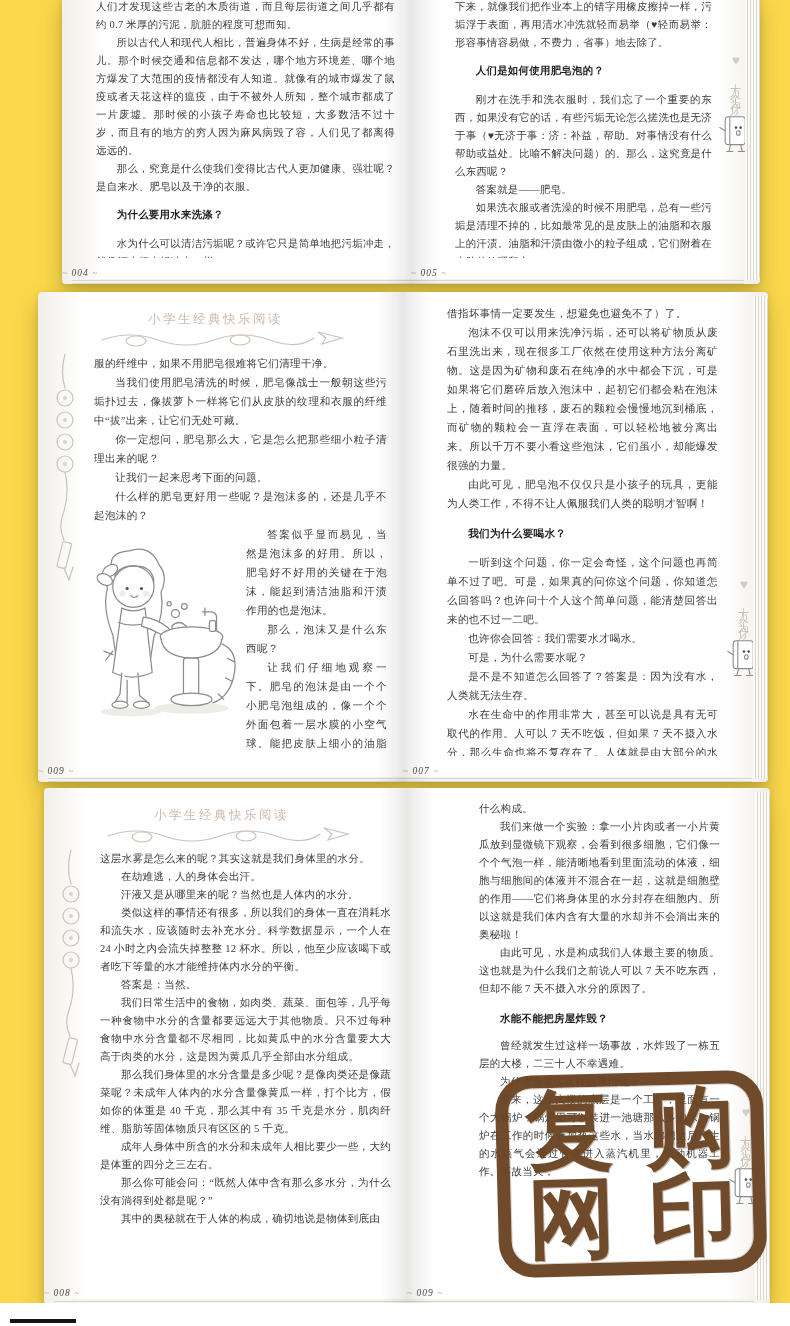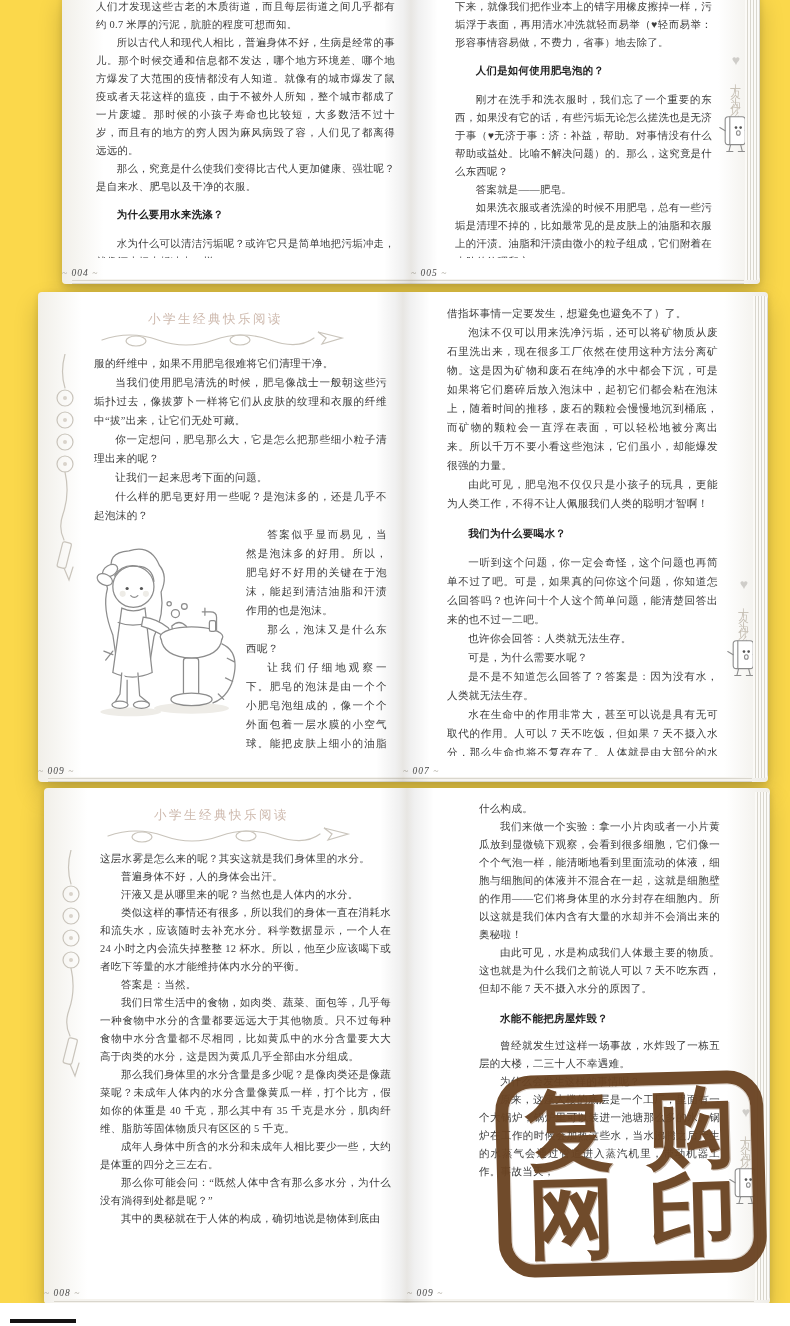--- a/index.html
+++ b/index.html
@@ -237,21 +237,21 @@
         </div>
       <div class="page-num">009</div>
     </div>
     <div class="page page-right">
       <div class="page-body">
           <p class="block para cont">借指坏事情一定要发生，想避免也避免不了）了。</p>
           <p class="block para">泡沫不仅可以用来洗净污垢，还可以将矿物质从废石里洗出来，现在很多工厂依然在使用这种方法分离矿物。这是因为矿物和废石在纯净的水中都会下沉，可是如果将它们磨碎后放入泡沫中，起初它们都会粘在泡沫上，随着时间的推移，废石的颗粒会慢慢地沉到桶底，而矿物的颗粒会一直浮在表面，可以轻松地被分离出来。所以千万不要小看这些泡沫，它们虽小，却能爆发很强的力量。</p>
           <p class="block para">由此可见，肥皂泡不仅仅只是小孩子的玩具，更能为人类工作，不得不让人佩服我们人类的聪明才智啊！</p>
           <p class="block heading">我们为什么要喝水？</p>
           <p class="block para">一听到这个问题，你一定会奇怪，这个问题也再简单不过了吧。可是，如果真的问你这个问题，你知道怎么回答吗？也许问十个人这个简单问题，能清楚回答出来的也不过一二吧。</p>
-          <p class="block para">也许你会回答：人类就无法生存。</p>
+          <p class="block para">也许你会回答：我们需要水才喝水。</p>
           <p class="block para">可是，为什么需要水呢？</p>
           <p class="block para">是不是不知道怎么回答了？答案是：因为没有水，人类就无法生存。</p>
           <p class="block para">水在生命中的作用非常大，甚至可以说是具有无可取代的作用。人可以 7 天不吃饭，但如果 7 天不摄入水分，那么生命也将不复存在了。人体就是由大部分的水组成的，当你向玻璃上哈一口气的时候，会看见玻璃表面形成了一层水雾，</p>
         </div>
       <div class="side-decor">
         <span class="heart-icon">♥</span>
         <span class="side-label">十万个为什么</span>
         <span class="side-mascot">
   <svg viewBox="0 0 44 54" width="34" height="42">
     <rect class="fw" x="8" y="6" width="26" height="36" rx="4"></rect>
@@ -310,21 +310,21 @@
           <span class="header-wave">
   <svg viewBox="0 0 250 22" width="250" height="22">
     <path class="ltln" d="M2,12 Q30,2 58,12 T114,12 T170,12 T214,10"></path>
     <ellipse class="ltln" cx="36" cy="13" rx="10" ry="5" fill="none"></ellipse>
     <ellipse class="ltln" cx="140" cy="12" rx="10" ry="5" fill="none"></ellipse>
     <polygon points="218,4 242,10 222,16 226,10" fill="#fff" stroke="#c9c4bb" stroke-width="1.2"></polygon>
   </svg>
 </span>
         </div>
       <p class="block para cont">这层水雾是怎么来的呢？其实这就是我们身体里的水分。</p>
-          <p class="block para">普遍身体不好，人的身体会出汗。</p>
+          <p class="block para">在劫难逃，人的身体会出汗。</p>
           <p class="block para">汗液又是从哪里来的呢？当然也是人体内的水分。</p>
           <p class="block para">类似这样的事情还有很多，所以我们的身体一直在消耗水和流失水，应该随时去补充水分。科学数据显示，一个人在 24 小时之内会流失掉整整 12 杯水。所以，他至少应该喝下或者吃下等量的水才能维持体内水分的平衡。</p>
           <p class="block para">答案是：当然。</p>
           <p class="block para">我们日常生活中的食物，如肉类、蔬菜、面包等，几乎每一种食物中水分的含量都要远远大于其他物质。只不过每种食物中水分含量都不尽相同，比如黄瓜中的水分含量要大大高于肉类的水分，这是因为黄瓜几乎全部由水分组成。</p>
           <p class="block para">那么我们身体里的水分含量是多少呢？是像肉类还是像蔬菜呢？未成年人体内的水分含量像黄瓜一样，打个比方，假如你的体重是 40 千克，那么其中有 35 千克是水分，肌肉纤维、脂肪等固体物质只有区区的 5 千克。</p>
           <p class="block para">成年人身体中所含的水分和未成年人相比要少一些，大约是体重的四分之三左右。</p>
           <p class="block para">那么你可能会问：“既然人体中含有那么多水分，为什么没有淌得到处都是呢？”</p>
           <p class="block para">其中的奥秘就在于人体的构成，确切地说是物体到底由</p>
         </div>
       <div class="page-num">008</div>

